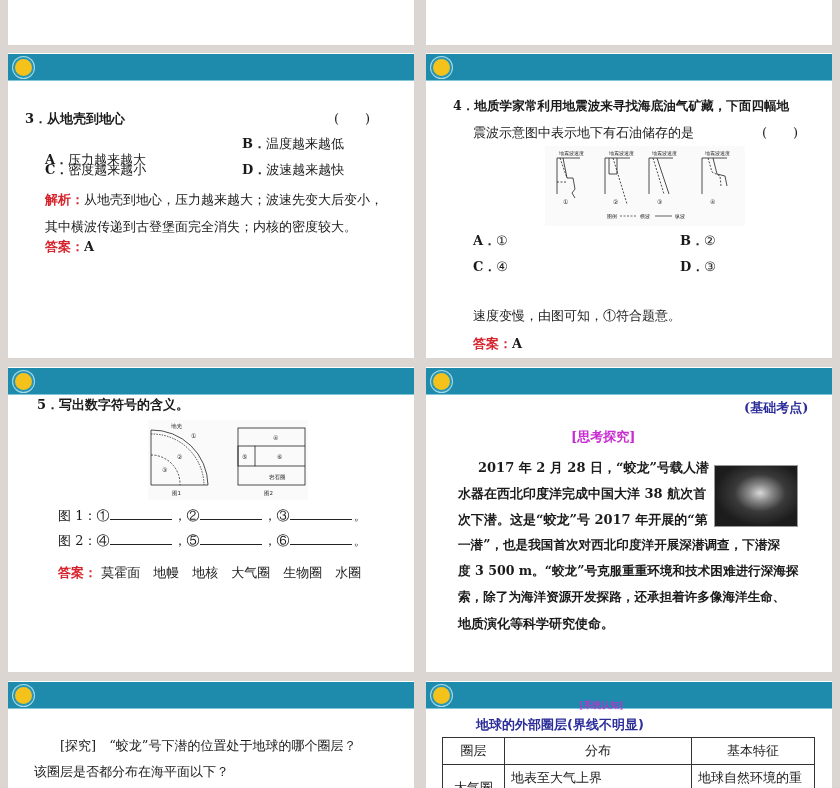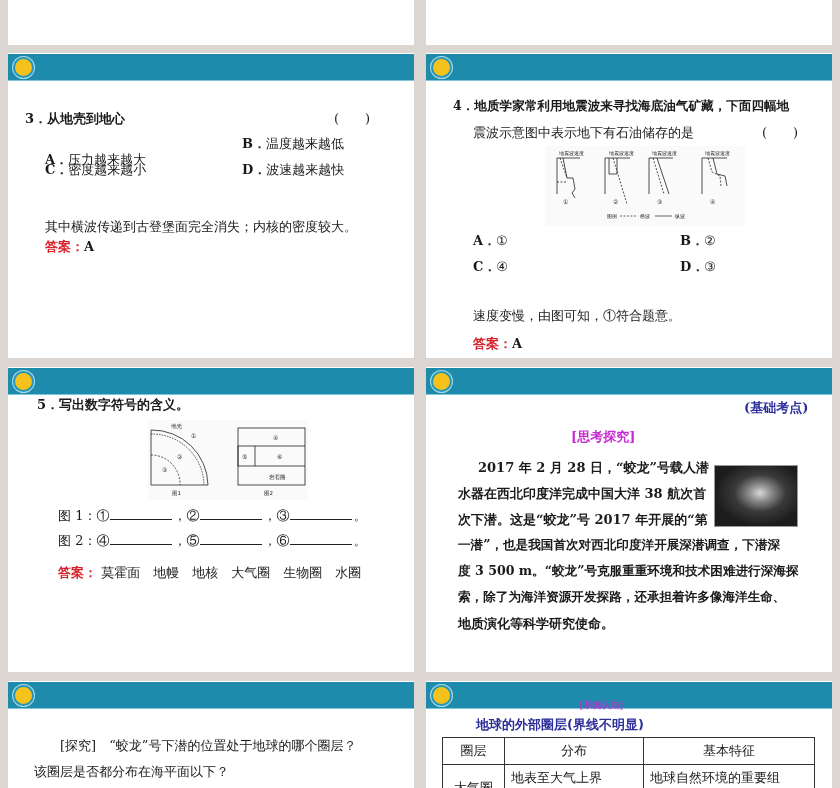--- a/index.html
+++ b/index.html
@@ -31,20 +31,21 @@
 <div class="slide" style="left:8px; top:53px; width:406px; height:305px;">
   <div class="band" style="top:1px;">
       <div class="dot"></div>
     </div>
   <div class="txt bold" style="left:17px; top:59px;">3．从地壳到地心</div>
   <div class="txt" style="left:326px; top:59px;">(　　)</div>
   <div class="txt" style="left:37px; top:84px;margin-top:16px;"><span class="bold">A．</span><span>压力越来越大</span></div>
   <div class="txt" style="left:234px; top:84px;text-align:right;"><span class="bold">B．</span><span>温度越来越低</span></div>
   <div class="txt" style="left:37px; top:110px;"><span class="bold">C．</span><span>密度越来越小</span></div>
   <div class="txt" style="left:234px; top:110px;"><span class="bold">D．</span><span>波速越来越快</span></div>
+  <div class="txt" style="left:37px; top:140px;"><span class="red">解析：</span><span>从地壳到地心，压力越来越大；波速先变大后变小，</span></div>
   <div class="txt" style="left:37px; top:167px;">其中横波传递到古登堡面完全消失；内核的密度较大。</div>
   <div class="txt" style="left:37px; top:187px;"><span class="red">答案：</span><span class="bold">A</span></div>
 </div>
 
 <div class="slide" style="left:426px; top:53px; width:406px; height:305px;">
   <div class="band" style="top:1px;">
       <div class="dot"></div>
     </div>
   <div class="txt bold" style="left:27px; top:47px; font-size:12.6px;">4．地质学家常利用地震波来寻找海底油气矿藏，下面四幅地</div>
   <div class="txt" style="left:47px; top:73px;">震波示意图中表示地下有石油储存的是</div>
@@ -172,21 +173,21 @@
 <div class="slide" style="left:426px; top:681px; width:406px; height:107px;">
   <div class="band" style="top:1px;">
       <div class="dot"></div>
     </div>
   <div class="txt magenta" style="left:153px; top:20px; font-size:9px; opacity:0.8;">[系统认知]</div>
   <div class="txt blue" style="left:50px; top:37px; font-family:'DejaVu Sans', sans-serif;">地球的外部圈层(界线不明显)</div>
   <table class="geo" style="left:16px; top:56px; width:373px;">
     <thead>
       <tr>
         <th style="width:62px;">圈层</th>
-        <th style="width:139px;">分布</th>
+        <th style="width:187px;">分布</th>
         <th>基本特征</th>
       </tr>
     </thead>
     <tbody>
       <tr>
         <td style="text-align:center; padding-top:14px;">大气圈</td>
         <td>地表至大气上界</td>
         <td>地球自然环境的重要组</td>
       </tr>
     </tbody>

